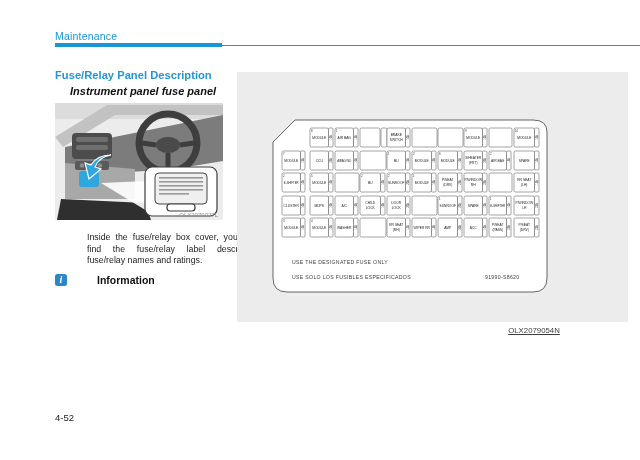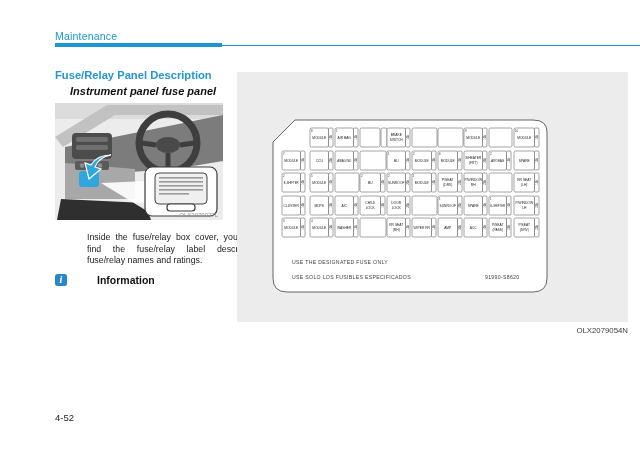--- a/index.html
+++ b/index.html
@@ -23,21 +23,21 @@
   #info-icon { width:12px; height:12px; background:#2a87c8; border-radius:2.5px; color:#fff;
                font-family:"Liberation Serif", serif; font-style:italic; font-weight:bold;
                font-size:10px; text-align:center; line-height:12px; }
   #info-title { font-size:10.5px; font-weight:bold; color:#111;padding-left:24px; }
   #info-text { left:55px; top:292px; width:172px; font-family:"Liberation Serif", serif;
                font-weight:bold; font-size:9.4px; line-height:1.32; color:#111; text-align:justify; }
   #page-number { left:55px; top:412px; font-size:9.5px; color:#222; }
 
   
   #diagram-bg { left:237px; top:72px; width:391px; height:250px; background:#ececec; }
-  #diagram-code { left:440px; top:326px; width:188px; font-size:7.8px; color:#3d3d3d; text-align:right; }
+  #diagram-code { left:440px; top:326px; width:188px; font-size:7.8px; color:#3d3d3d; text-align:center;text-decoration:underline; }
   svg text { font-family:"Liberation Sans", sans-serif; }
 </style>
 </head>
 <body>
 
 <div id="page">
 
   <div id="section-label" class="abs">Maintenance</div>
   <div id="bar-thick" class="abs"></div>
   <div id="bar-thin" class="abs"></div>

